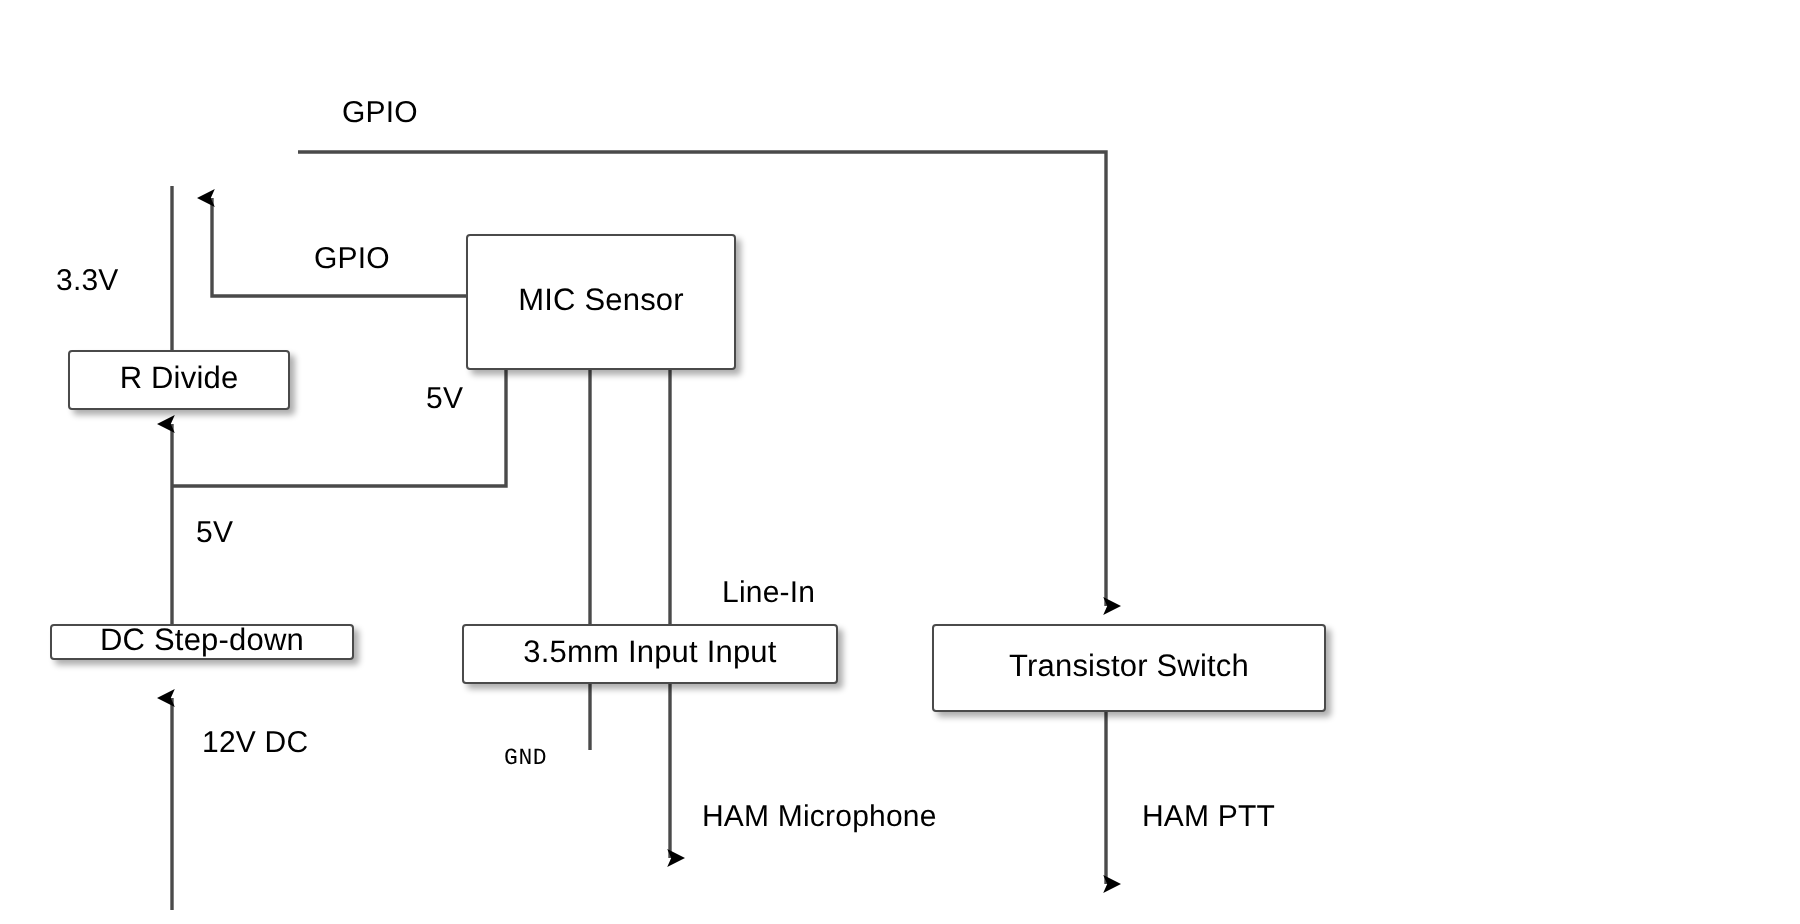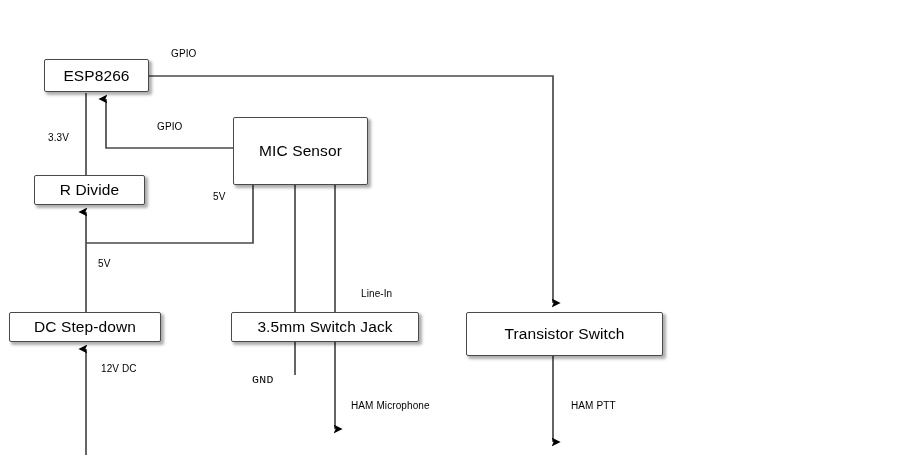--- a/index.html
+++ b/index.html
@@ -36,21 +36,21 @@
     justify-content: center;
     color: #000000;
     font-size: 15.5px;
     letter-spacing: 0.1px;
     white-space: nowrap;
     z-index: 3;
   }
   .edge-label {
     position: absolute;
     color: #000000;
-    font-size: 10px;
+    font-size: 15px;
     white-space: nowrap;
     background: transparent;
     z-index: 4;
     letter-spacing: 0.1px;
   }
   .edge-label.small {
     font-size: 11.5px;
     letter-spacing: 0.3px;
     font-family: Liberation Mono, monospace;
   }
@@ -88,49 +88,46 @@
 
       <path d="M335,303 L335,429" marker-end="url(#arrowDown)"></path>
 
       <path d="M86,455 L86,349" marker-end="url(#arrowUp)"></path>
 
       <path d="M553,342 L553,442" marker-end="url(#arrowDown)"></path>
 
     </g>
   </svg>
 
-  <div class="node-box" style="left:44px; top:59px; width:105px; height:33px;">
-    <span>ESP8266</span>
-  </div>
 
   <div class="node-box" style="left:233px; top:117px; width:135px; height:68px;">
     <span>MIC Sensor</span>
   </div>
 
   <div class="node-box" style="left:34px; top:175px; width:111px; height:30px;justify-content:center;">
     <span>R Divide</span>
   </div>
 
-  <div class="node-box" style="left:9px; top:312px; width:152px; height:30px;">
+  <div class="node-box" style="left:25px; top:312px; width:152px; height:18px;">
     <span>DC Step-down</span>
   </div>
 
   <div class="node-box" style="left:231px; top:312px; width:188px; height:30px;">
-    <span>3.5mm Switch Jack</span>
+    <span>3.5mm Input Input</span>
   </div>
 
   <div class="node-box" style="left:466px; top:312px; width:197px; height:44px;">
     <span>Transistor Switch</span>
   </div>
 
   <div class="edge-label" style="left:171px; top:48px;">GPIO</div>
 
   <div class="edge-label" style="left:157px; top:121px;">GPIO</div>
 
-  <div class="edge-label" style="left:28px; top:132px;margin-left:20px;">3.3V</div>
+  <div class="edge-label" style="left:28px; top:132px;">3.3V</div>
 
   <div class="edge-label" style="left:213px; top:191px;">5V</div>
 
   <div class="edge-label" style="left:98px; top:258px;">5V</div>
 
   <div class="edge-label" style="left:361px; top:288px;">Line-In</div>
 
   <div class="edge-label" style="left:101px; top:363px;">12V DC</div>
 
   <div class="edge-label small" style="left:252px; top:373px;">GND</div>

